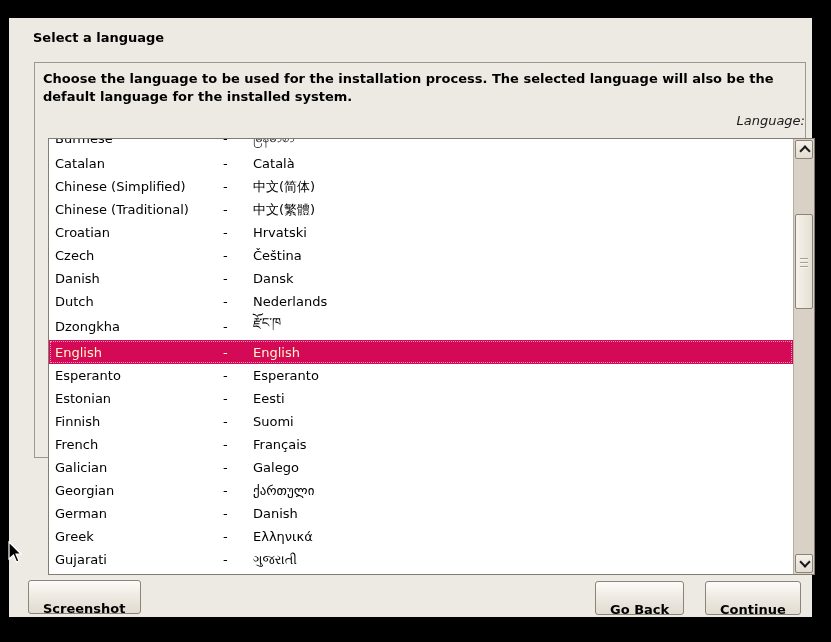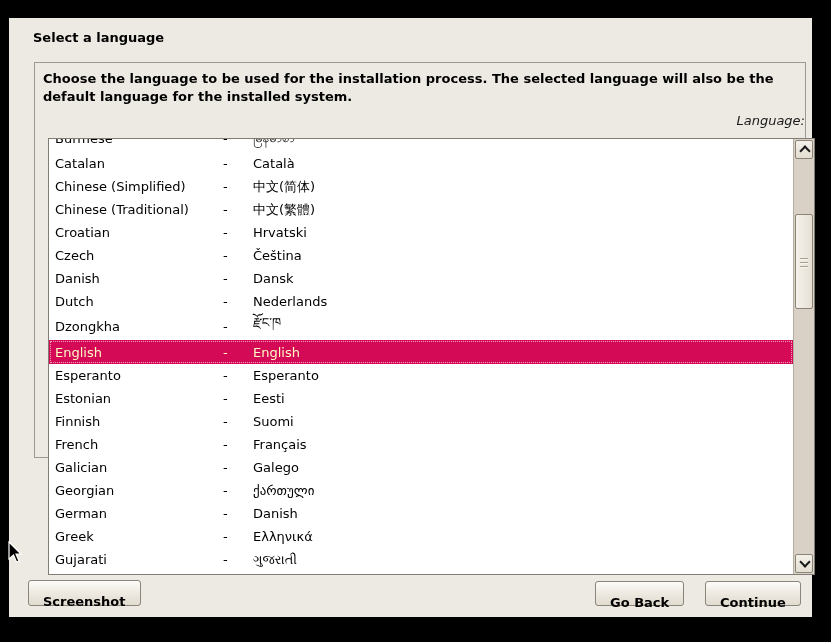--- a/index.html
+++ b/index.html
@@ -73,21 +73,21 @@
   }
   .grip{position:absolute;left:4px;right:4px;top:43px;}
   .grip i{display:block;height:1px;background:#a89f90;margin-bottom:2px;border-bottom:1px solid #f7f5f0;}
   
   .btn{
     position:absolute;height:26px;
     background:linear-gradient(#fdfcfa,#efebe3 45%,#e1dbd0);
     border:1px solid #8a857b;border-radius:3px;box-sizing:border-box;
     font-family:"DejaVu Sans","Liberation Sans",sans-serif;
     font-size:13px;font-weight:bold;color:#000;text-align:center;
-    line-height:23px;padding:9px 14px;cursor:default;
+    line-height:23px;padding:16px 14px;cursor:default;
   }
   .btn-screenshot{left:19px;top:562px;}
   .btn-goback{left:586px;top:563px;height:25px;}
   .btn-continue{left:696px;top:563px;height:25px;}
   .cursor{position:absolute;left:8px;top:541px;width:16px;height:24px;z-index:50;}
 </style>
 </head>
 <body style="--sel: #d40a57; --winbg: #edeae3;">
 
 <div class="window">

